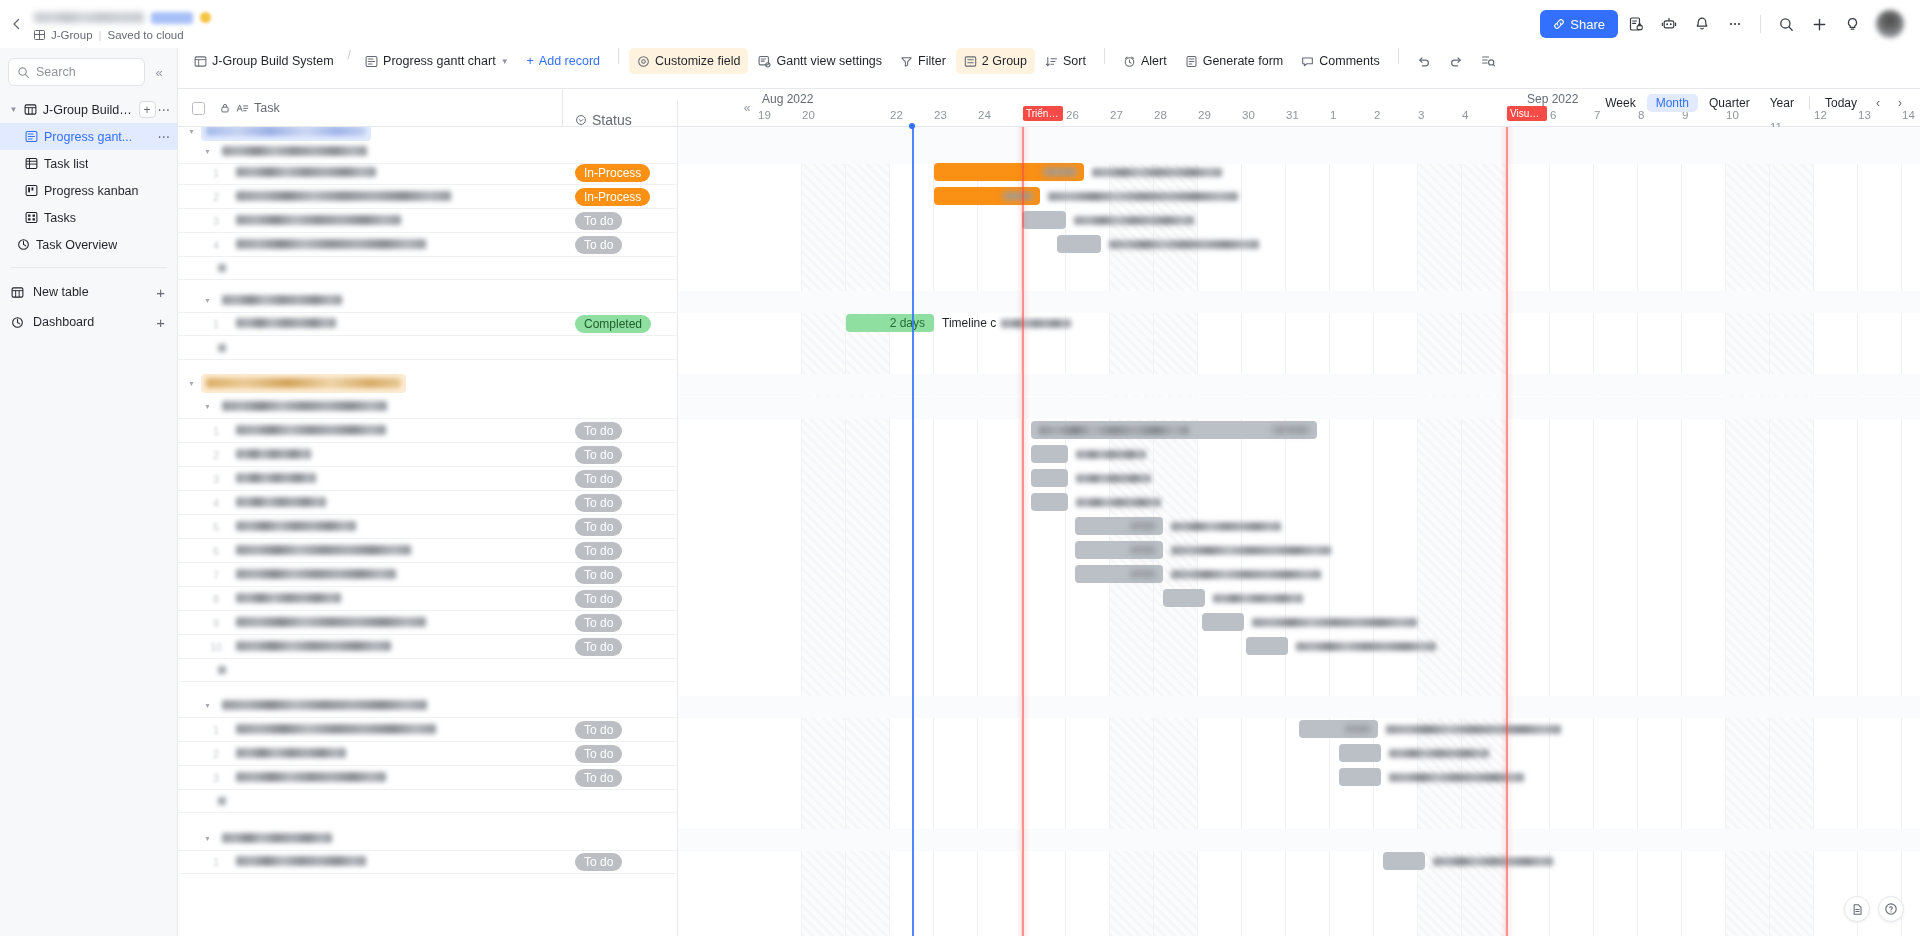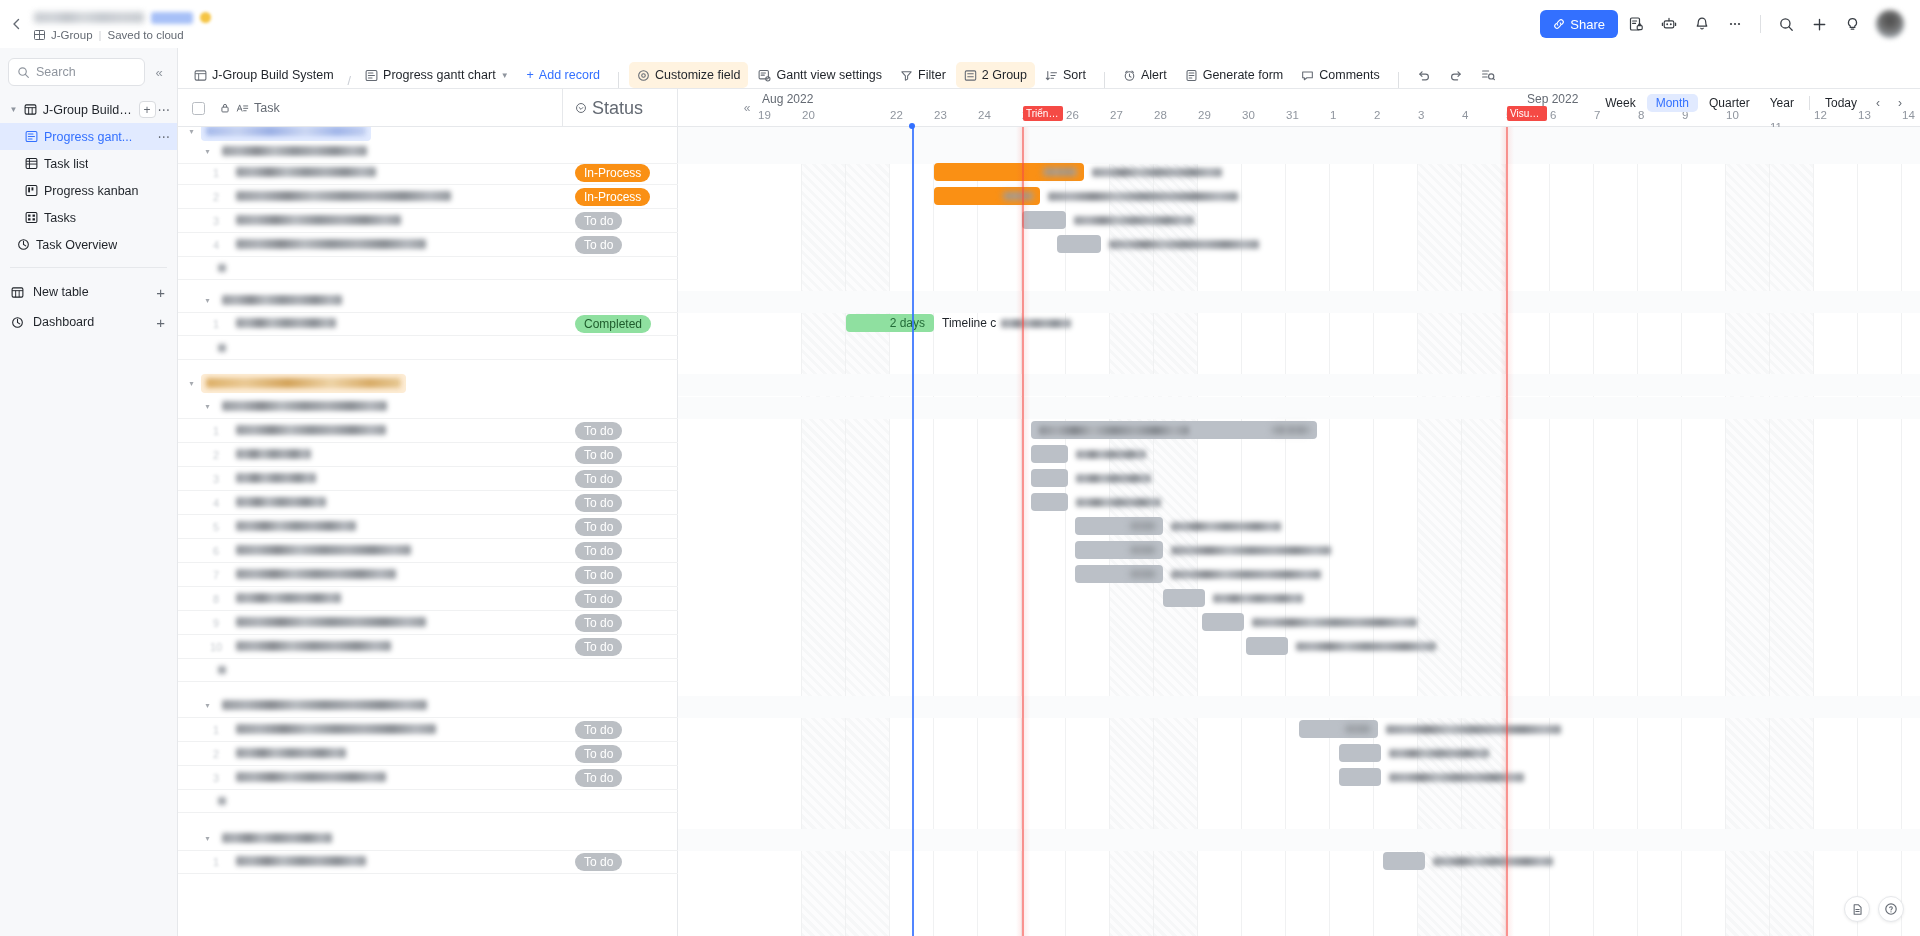--- a/index.html
+++ b/index.html
@@ -80,37 +80,37 @@
   .plus-sq { width:17px; height:17px; border:1px solid #d9dbdf; border-radius:4px; display:flex; align-items:center; justify-content:center; font-size:12px; background:#fff;}
   .lvl2 { padding-left:24px; }
   .lvl1b { padding-left:16px; }
   .sb-div { height:1px; background:#e6e8eb; margin:9px 10px; }
   .sb-bottom-row { display:flex; align-items:center; height:30px; padding:0 12px 0 10px; gap:8px; font-size:12.5px; cursor:pointer;}
   .sb-bottom-row .pl { margin-left:auto; color:#646a73; font-size:15px; }
 
   
   .main { position:absolute; left:178px; top:48px; width:1742px; height:888px; background:#fff; }
 
-  .toolbar { height:40px; display:flex; align-items:flex-end; padding:0 8px; gap:2px; font-size:12.5px; color:#1f2329;}
+  .toolbar { height:40px; display:flex; align-items:flex-start; padding:0 8px; gap:2px; font-size:12.5px; color:#1f2329;}
   .tbtn { height:26px; padding:0 8px; border-radius:5px; display:flex; align-items:center; gap:5px; cursor:pointer; white-space:nowrap;}
   .tbtn.hl { background:#fff3e0; color:#1f2329; }
   .tbtn.blue { color:#3370ff; }
   .tbtn.crumb { color:#1f2329; }
   .crumb-sep { color:#c9cdd4; padding:0 4px; }
   .tdiv { width:1px; height:16px; background:#dee0e3; margin:0 8px; }
 
   
   .gridwrap { position:absolute; left:0; top:40px; width:1742px; height:848px; border-top:1px solid #e6e8eb; }
 
   .hdr { position:absolute; left:0; top:0; width:1742px; height:38px; border-bottom:1px solid #e6e8eb; background:#fff; z-index:6;}
   .hdr-left { position:absolute; left:0; top:0; width:385px; height:38px; display:flex; align-items:center; border-right:1px solid #e6e8eb;}
   .chk { width:13px; height:13px; border:1.3px solid #b8bcc2; border-radius:2.5px; margin-left:14px; }
   .hdr-cell { display:flex; align-items:center; gap:5px; color:#646a73; font-size:12.5px; }
   .hdr-task { margin-left:14px; }
-  .hdr-status { position:absolute; left:385px; top:0; width:115px; height:38px; display:flex; align-items:center; gap:5px; padding-left:12px; border-right:1px solid #e6e8eb; color:#646a73; font-size:18px;}
+  .hdr-status { position:absolute; left:385px; top:12px; width:115px; height:38px; display:flex; align-items:center; gap:5px; padding-left:12px; border-right:1px solid #e6e8eb; color:#646a73; font-size:14px;}
   .hdr-collapse { position:absolute; left:558px; top:0; height:38px; width:22px; display:flex; align-items:center; justify-content:center; color:#8f959e; font-size:12px; cursor:pointer; z-index:8;}
 
   
   .tl-hdr { position:absolute; left:580px; top:0; width:1162px; height:38px; overflow:hidden; }
   .tl-month { position:absolute; top:3px; font-size:12px; color:#646a73; }
   .tl-day { position:absolute; top:20px; width:44px; text-align:left; font-size:11.5px; color:#8f959e; }
   .tl-milestone {
     position:absolute; top:17px; height:15px; background:#f54a45; color:#fff;
     font-size:10px; line-height:15px; padding:0 3px; border-radius:2px; overflow:hidden;
     white-space:nowrap; text-overflow:ellipsis; z-index:3;

